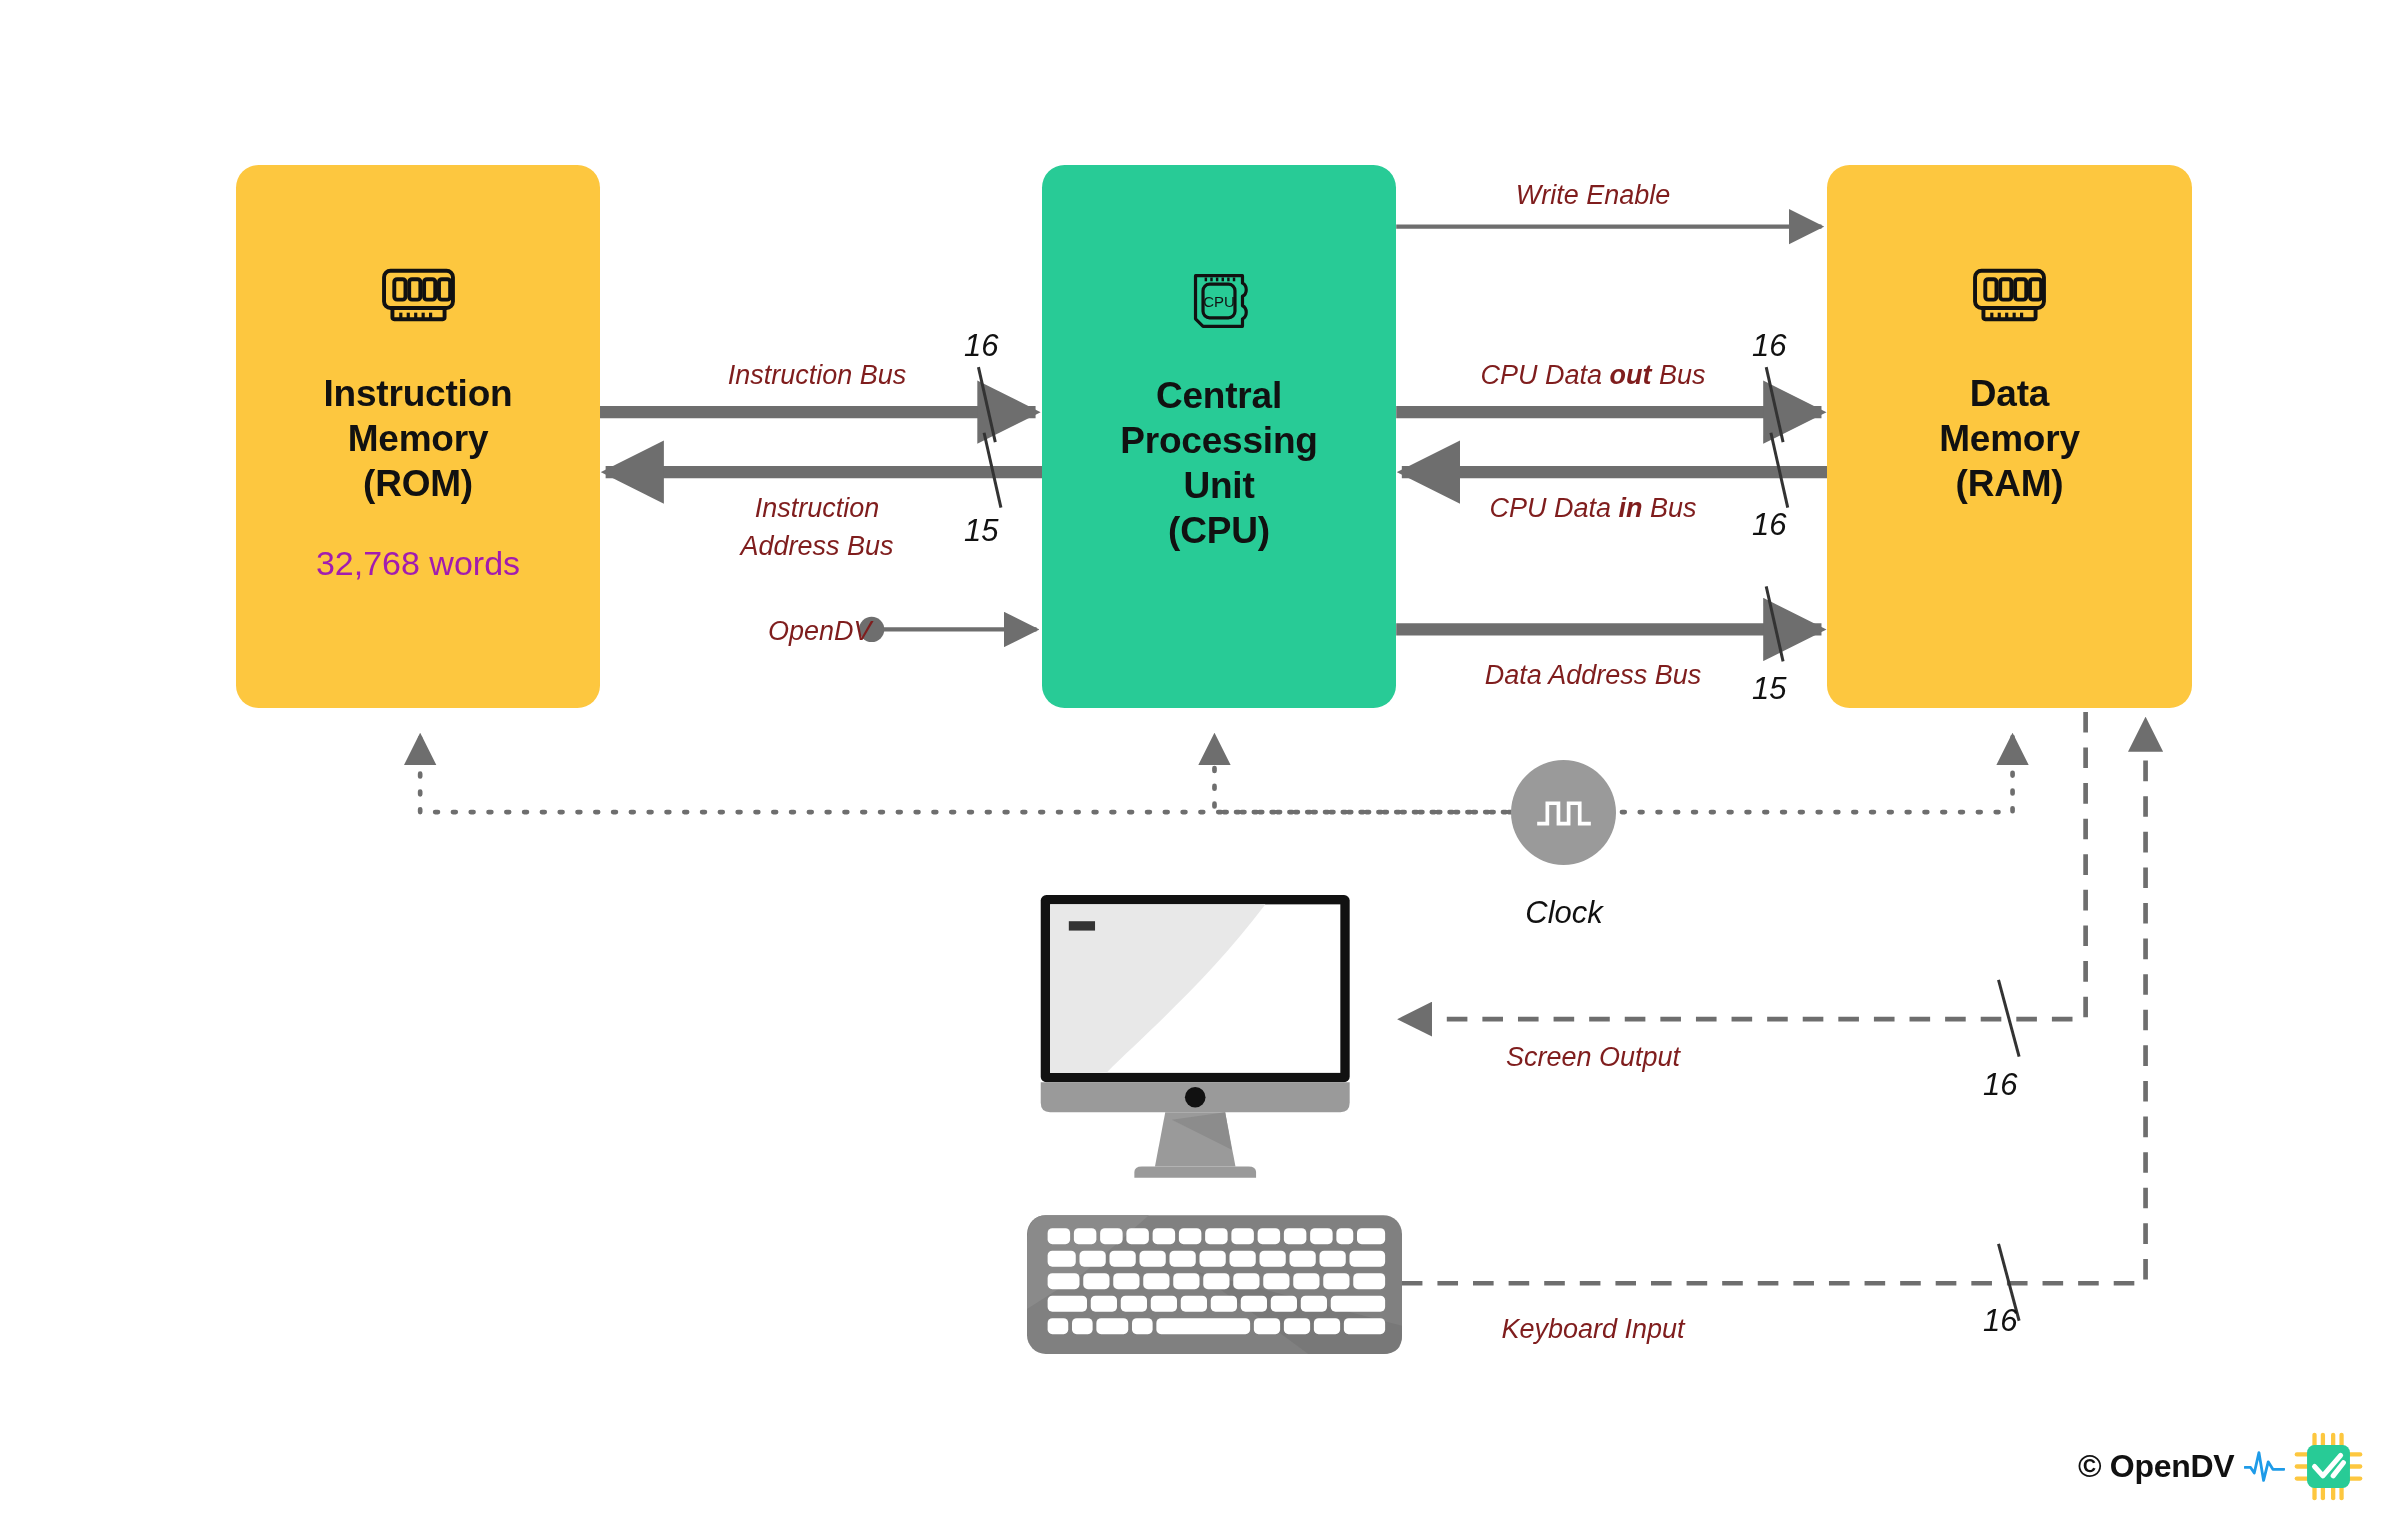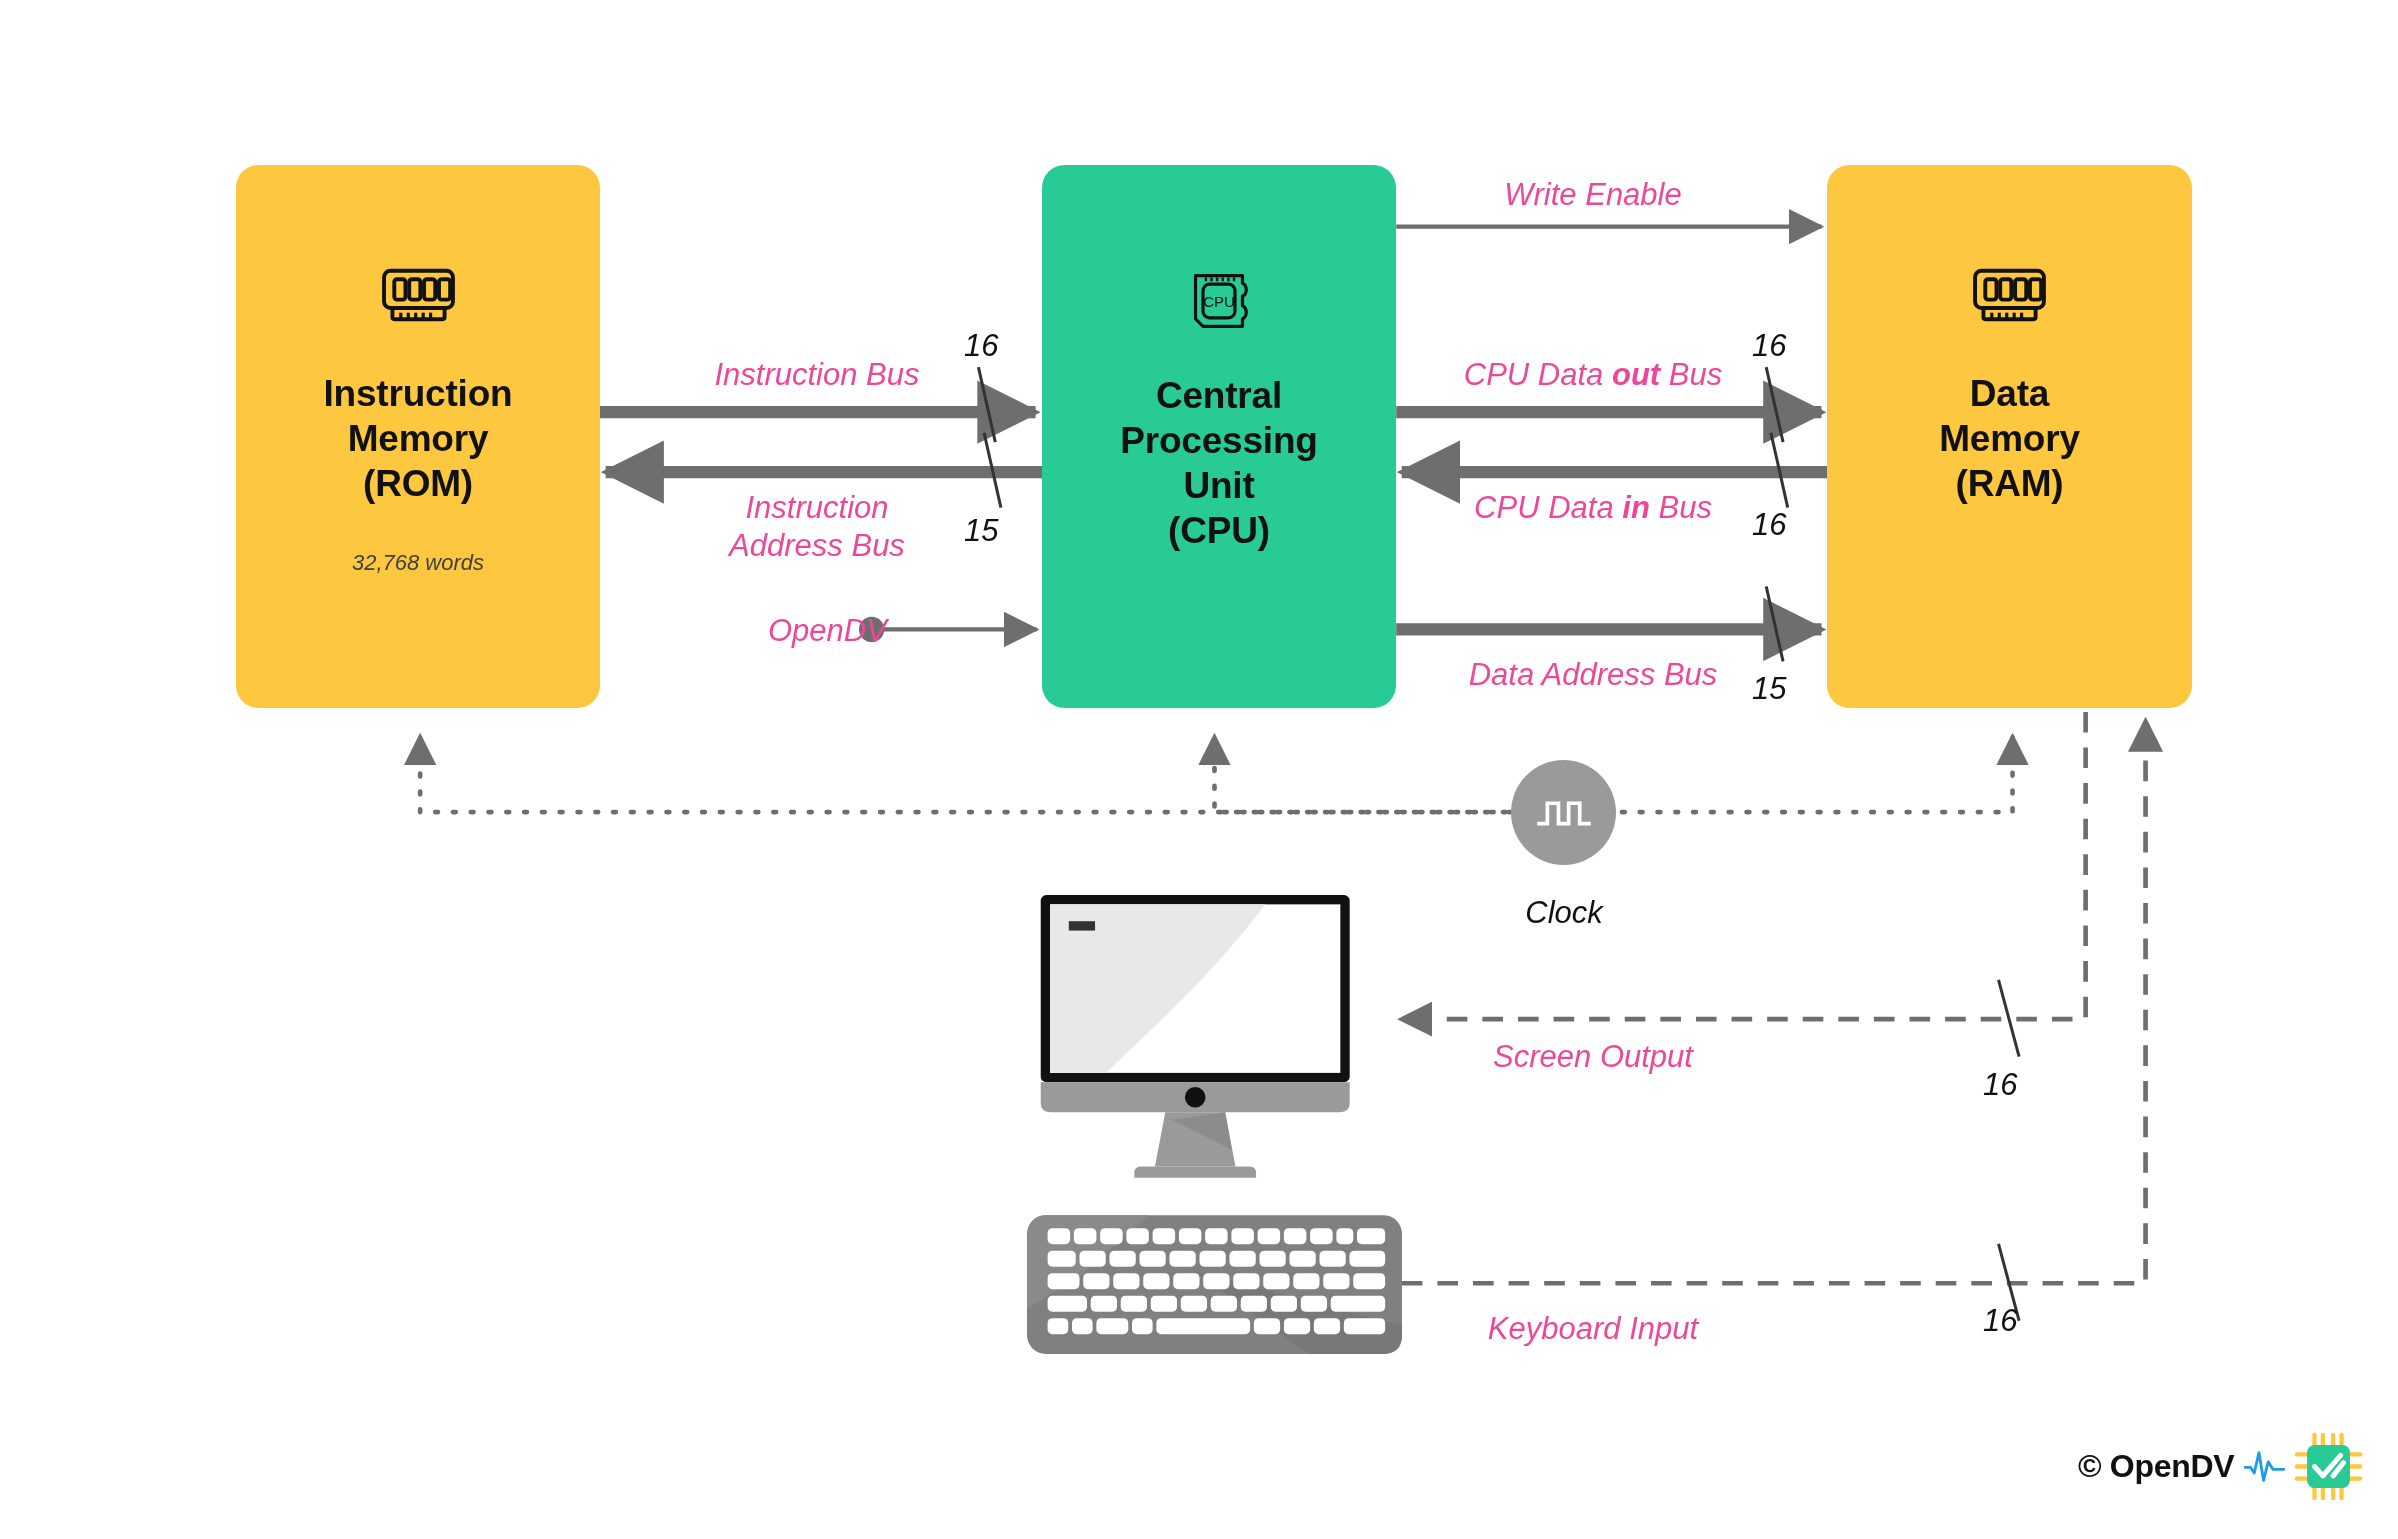--- a/index.html
+++ b/index.html
@@ -41,25 +41,24 @@
   }
   .block-title {
     font-weight: bold;
     font-size: 37px;
     line-height: 45px;
     text-align: center;
     color: #111111;
     letter-spacing: -0.2px;
   }
   .block-sub {
-    font-style: italic;
-    font-size: 22px;
+    font-size: 34px;
     line-height: 42px;
     text-align: center;
-    color: #404040;
+    color: #a21caf;
   }
   .block-sub-left {
     text-align: left;
   }
 
   #rom-block  { left: 236px;  top: 165px; width: 364px; height: 543px; background: #FDC73F; }
   #cpu-block  { left: 1042px; top: 165px; width: 354px; height: 543px; background: #28CB96; }
   #ram-block  { left: 1827px; top: 165px; width: 365px; height: 543px; background: #FDC73F; }
 
   #rom-block .block-icon  { margin-top: 103px; }
@@ -70,23 +69,23 @@
   #cpu-block .block-title { margin-top: 41px; }
   #ram-block .block-title { margin-top: 49px; }
 
   #rom-block .block-sub   { margin-top: 36px; }
   #ram-block .block-sub   { margin-top: 24px; }
 
   
   .wire-label {
     position: absolute;
     font-style: italic;
-    font-size: 31px;
+    font-size: 27px;
     line-height: 38px;
-    color: #ec4899;
+    color: #7f1d1d;
     white-space: nowrap;
   }
   .wire-label.center { text-align: center; transform: translateX(-50%); }
   .bit {
     position: absolute;
     font-style: italic;
     font-size: 31px;
     color: #111111;
     white-space: nowrap;
   }

